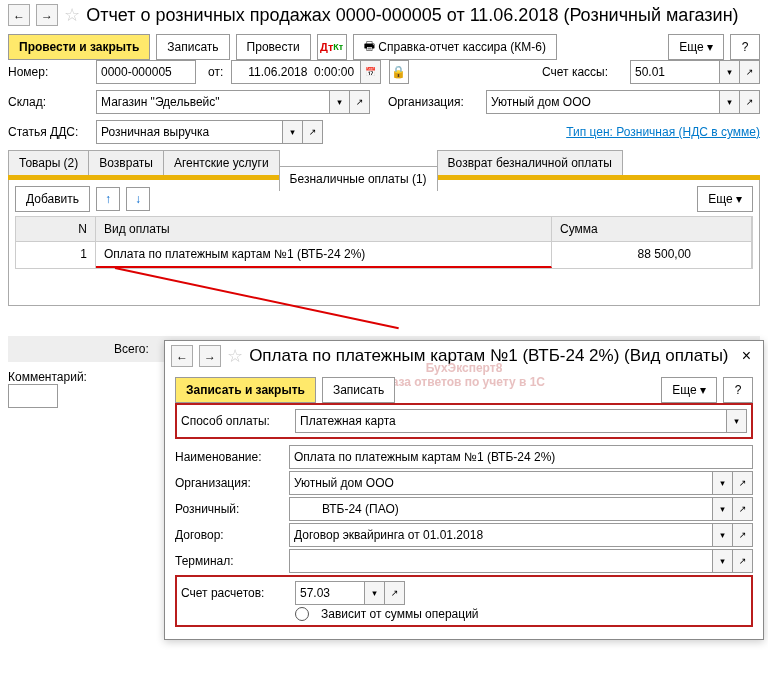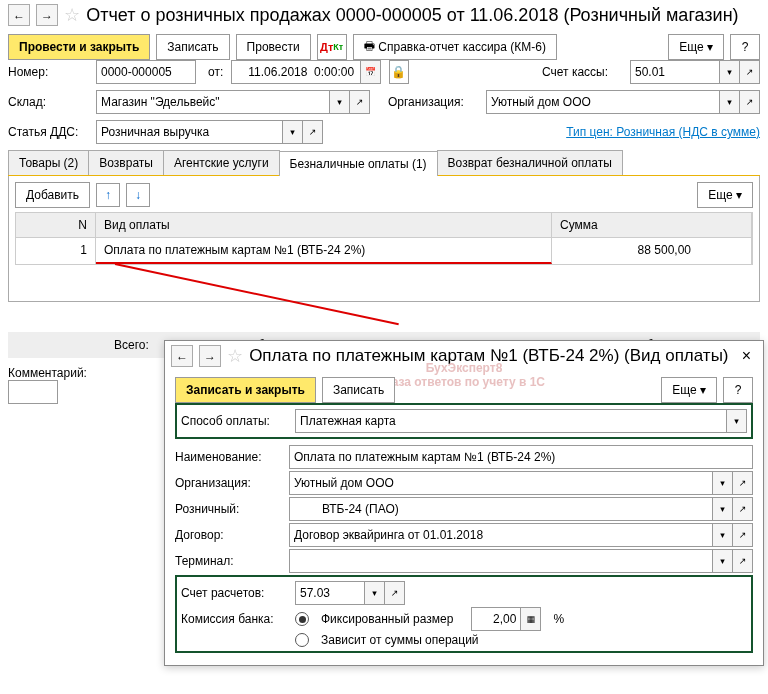--- a/index.html
+++ b/index.html
@@ -14,43 +14,43 @@
 .btn-yellow { background: #ffe96b; border-color: #999; font-weight: bold; }
 .btn-icon { width: 30px; justify-content: center; padding: 0; }
 .spacer { flex: 1; }
 .form-row { display: flex; align-items: center; gap: 8px; margin-bottom: 6px; justify-content: flex-end; }
 .label { width: 80px; }
 .label-wide { width: 90px; }
 .input { border: 1px solid #999; height: 24px; padding: 2px 4px; display: flex; align-items: center; background: #fff; }
 .input-group { display: flex; }
 .input-group .mini-btn { width: 20px; height: 24px; border: 1px solid #999; border-left: none; background: #f5f5f5; display: flex; align-items: center; justify-content: center; cursor: pointer; font-size: 9px; }
 .link { color: #007acc; text-decoration: underline; cursor: pointer; }
-.tabs { display: flex; border-bottom: 1px solid #eab308; margin-top: 6px; }
+.tabs { display: flex; border-bottom: 5px solid #eab308; margin-top: 6px; }
 .tab { padding: 5px 10px; border: 1px solid #aaa; border-bottom: none; margin-right: -1px; background: #f0f0f0; cursor: pointer; }
-.tab.active { background: #fff; position: relative; top: 1px; }
+.tab.active { background: #fff; position: relative; top: 16px; }
 .tab-content { border: 1px solid #aaa; border-top: none; padding: 6px; }
 .sub-toolbar { display: flex; align-items: center; gap: 6px; margin-bottom: 4px; }
 .arrow-btn { width: 24px; height: 24px; border: 1px solid #999; background: #fff; display: flex; align-items: center; justify-content: center; cursor: pointer; }
 .table-head { display: flex; background: #eee; border: 1px solid #ccc; }
 .th, .td { padding: 5px 8px; border-right: 1px solid #ccc; }
 .table-row { display: flex; border: 1px solid #ccc; border-top: none; }
 .col-n { width: 80px; text-align: right; }
 .col-type { flex: 1; }
 .col-sum { width: 200px; text-align: right; }
 .red-underline { border-bottom: 2px solid #d00; }
 .totals-row { background: #eee; display: flex; padding: 6px 8px; margin-top: 30px; gap: 8px; }
 
 .dialog { position: absolute; left: 164px; top: 340px; width: 600px; background: #fff; border: 1px solid #888; box-shadow: 0 2px 8px rgba(0,0,0,0.2); }
 .dialog-title-row { display: flex; align-items: center; gap: 6px; padding: 4px 6px; }
 .dialog-title { font-size: 17px; }
 .close-x { margin-left: auto; font-size: 16px; cursor: pointer; padding: 2px 6px; }
 .dialog-body { padding: 6px 10px; position: relative; }
 .watermark { position: absolute; left: 50%; top: -10px; transform: translateX(-50%); font-size: 22px; color: #e8c0c0; font-weight: bold; z-index: 0; pointer-events: none; text-align: center; }
 .watermark-sub { font-size: 12px; color: #e8c0c0; }
-.red-box { border: 2px solid #14532d; padding: 4px; margin-bottom: 6px; }
+.red-box { border: 2px solid #b91c1c; padding: 4px; margin-bottom: 6px; }
 .dlg-row { display: flex; align-items: center; gap: 8px; margin-bottom: 2px; }
 .dlg-label { width: 106px; }
 .radio { width: 14px; height: 14px; border: 1px solid #555; border-radius: 50%; display: inline-flex; align-items: center; justify-content: center; margin-right: 4px; }
 .radio.checked::after { content: ''; width: 7px; height: 7px; background: #333; border-radius: 50%; }
 .percent { margin-left: 4px; }
 .diag-line { position: absolute; border-top: 2px solid #d00; width: 290px; transform-origin: left center; }
 .comment-label { display: inline-block; width: 90px; }
 </style>
 </head>
 <body>
@@ -244,30 +244,20 @@
 
     <div class="red-box">
       <div class="dlg-row">
         <span class="dlg-label">Счет расчетов:</span>
         <div class="input-group">
           <input class="input" style="width: 70px;" value="57.03">
           <div class="mini-btn">▾</div>
           <div class="mini-btn">↗</div>
         </div>
       </div>
-      <div class="dlg-row">
-        <span class="dlg-label">Комиссия банка:</span>
-        <span class="radio checked"></span>
-        <span>Фиксированный размер</span>
-        <div class="input-group" style="margin-left:10px">
-          <input class="input" style="width: 50px; text-align: right;" value="2,00">
-          <div class="mini-btn">▦</div>
-        </div>
-        <span class="percent">%</span>
-      </div>
       <div class="dlg-row" style="margin-bottom:0">
         <span class="dlg-label"></span>
         <span class="radio"></span>
         <span>Зависит от суммы операций</span>
       </div>
     </div>
   </div>
 </div>
 
 </body></html>

